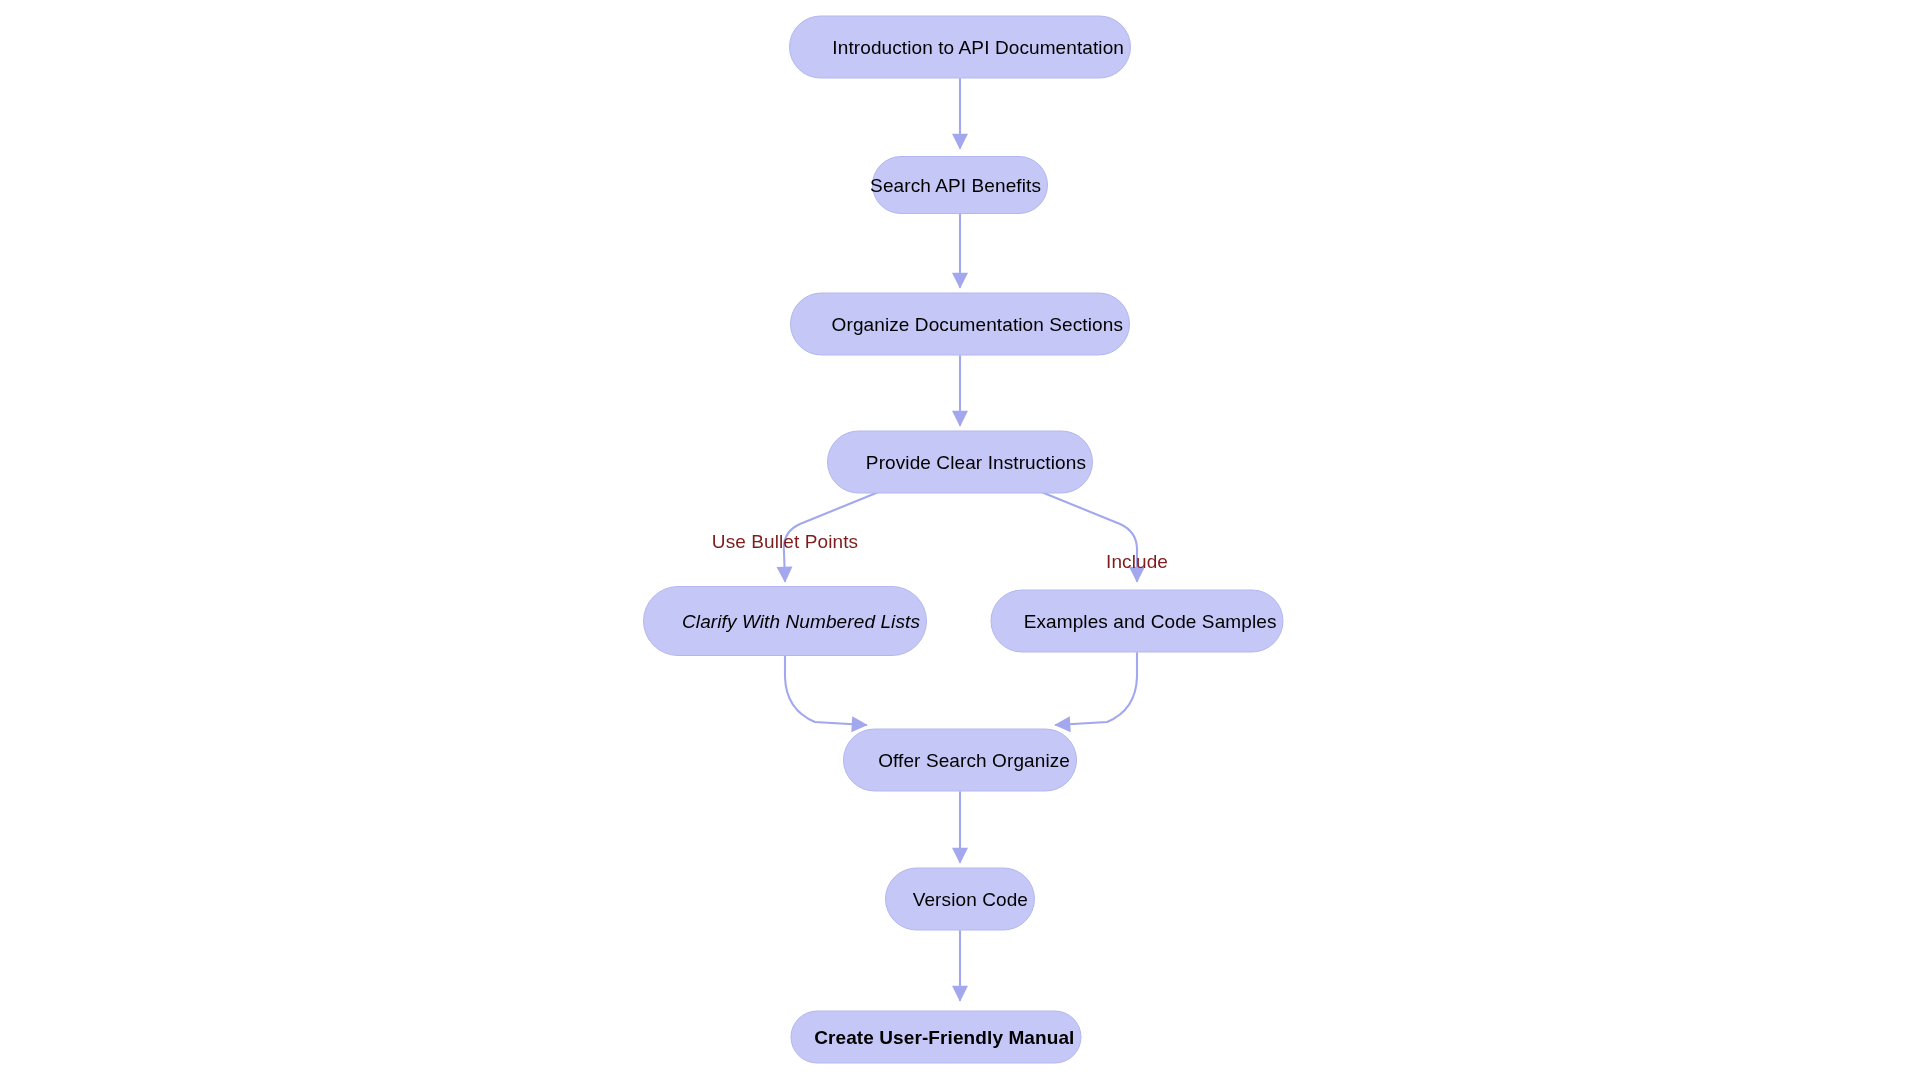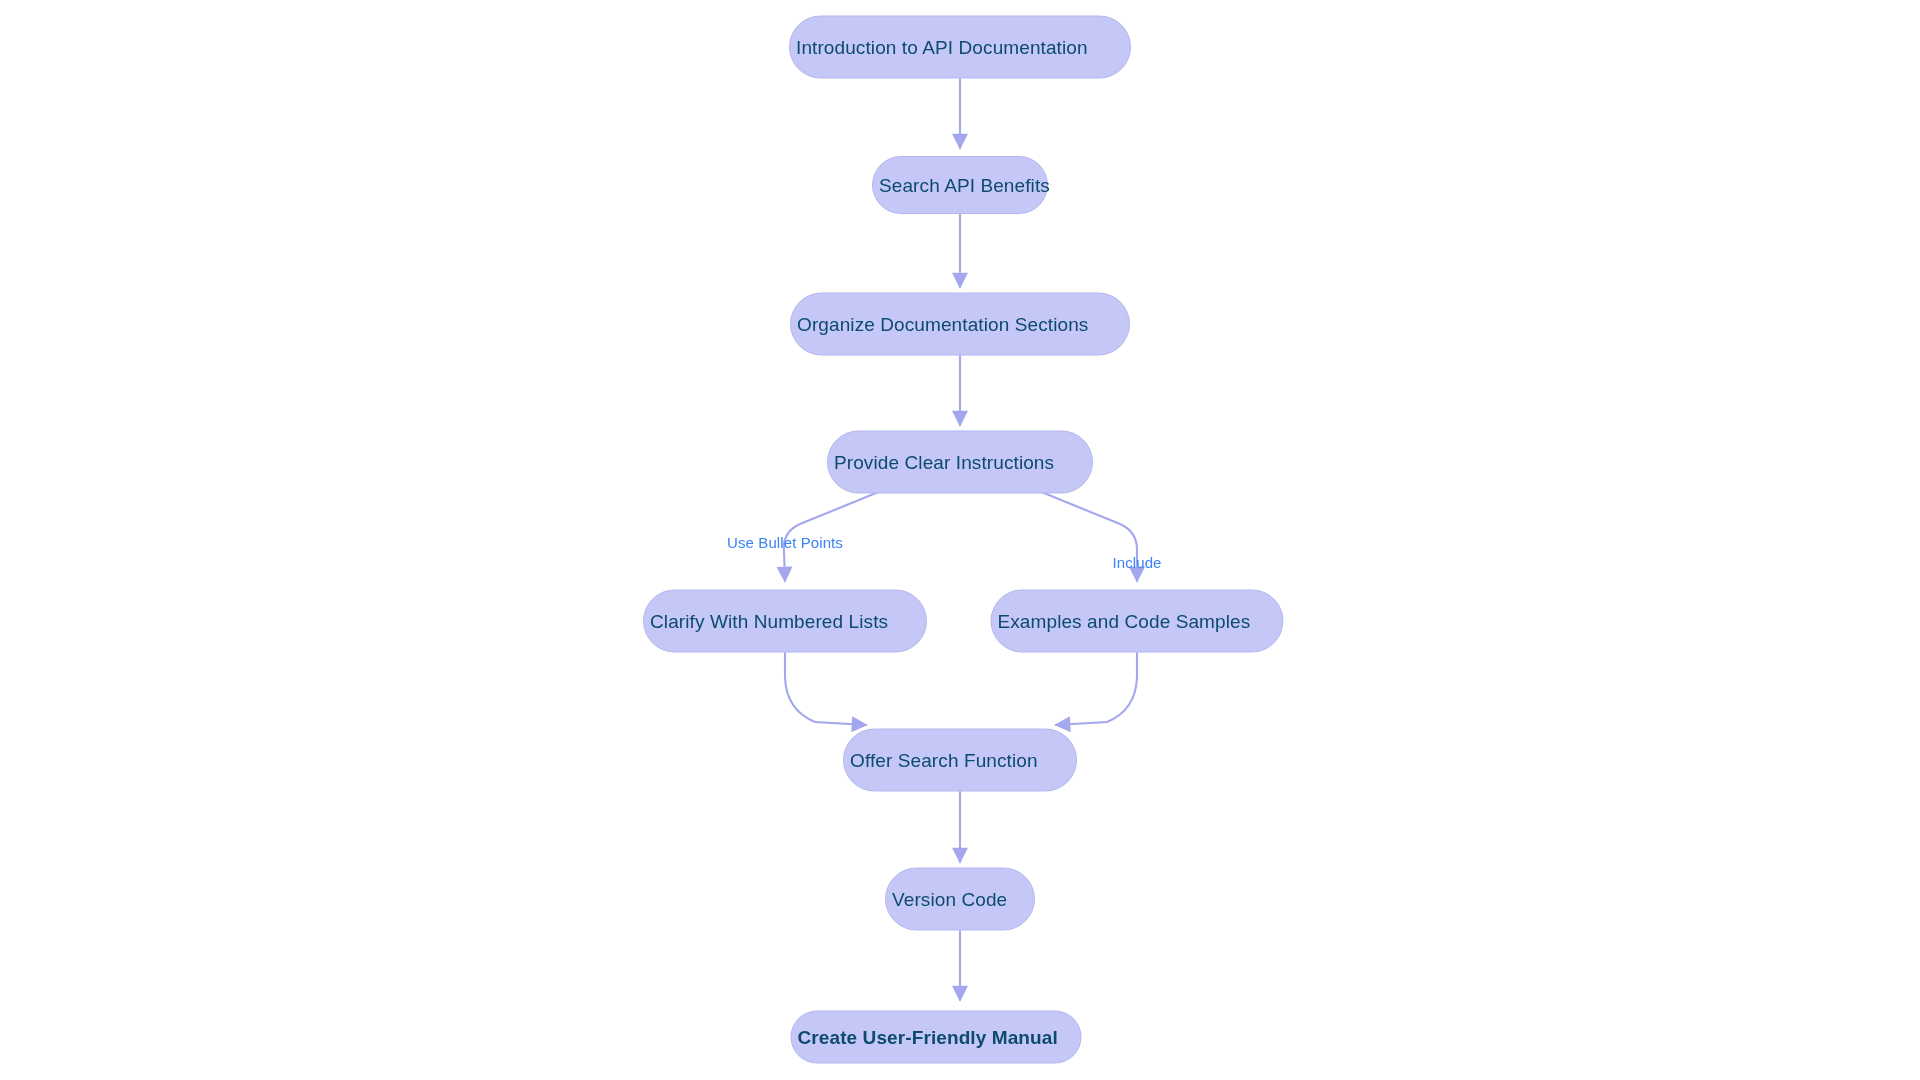--- a/index.html
+++ b/index.html
@@ -26,42 +26,42 @@
     top: 0;
     width: 1920px;
     height: 1080px;
     pointer-events: none;
   }
   .flow-node {
     position: absolute;
     box-sizing: border-box;
     display: flex;
     align-items: center;
-    justify-content: flex-start;
+    justify-content: flex-end;
     background: #c5c8f7;
     border: 1px solid #b3b7ef;
     border-radius: 999px;
-    color: #0c4a6e;
+    color: #000000;
     font-size: 19px;
     font-weight: 400;
     letter-spacing: 0.1px;
     white-space: nowrap;
     transform: translate(-50%, -50%);
     -webkit-font-smoothing: antialiased;
   }
   .flow-node .node-label {
     display: block;
     padding: 0 6px;
     line-height: 1;
   }
   .edge-label {
     position: absolute;
     transform: translate(-50%, -50%);
-    color: #3b82f6;
-    font-size: 15px;
+    color: #7f1d1d;
+    font-size: 19px;
     letter-spacing: 0.1px;
     white-space: nowrap;
     background: transparent;
   }
 </style>
 </head>
 <body>
 
 <div id="flow-root">
 
@@ -102,30 +102,30 @@
   </div>
 
   <div class="flow-node" style="left:960px; top:324px; width:340px; height:63px;">
     <span class="node-label">Organize Documentation Sections</span>
   </div>
 
   <div class="flow-node" style="left:960px; top:462px; width:266px; height:63px;">
     <span class="node-label">Provide Clear Instructions</span>
   </div>
 
-  <div class="flow-node" style="left:785px; top:621px; width:284px; height:63px;">
+  <div class="flow-node" style="left:785px; top:621px; width:284px; height:70px;font-style:italic;">
     <span class="node-label">Clarify With Numbered Lists</span>
   </div>
 
   <div class="flow-node" style="left:1137px; top:621px; width:293px; height:63px;">
     <span class="node-label">Examples and Code Samples</span>
   </div>
 
   <div class="flow-node" style="left:960px; top:760px; width:234px; height:63px;">
-    <span class="node-label">Offer Search Function</span>
+    <span class="node-label">Offer Search Organize</span>
   </div>
 
   <div class="flow-node" style="left:960px; top:899px; width:150px; height:63px;">
     <span class="node-label">Version Code</span>
   </div>
 
   <div class="flow-node" style="left:936px; top:1037px; width:291px; height:53px;font-weight:bold;">
     <span class="node-label">Create User-Friendly Manual</span>
   </div>
 

